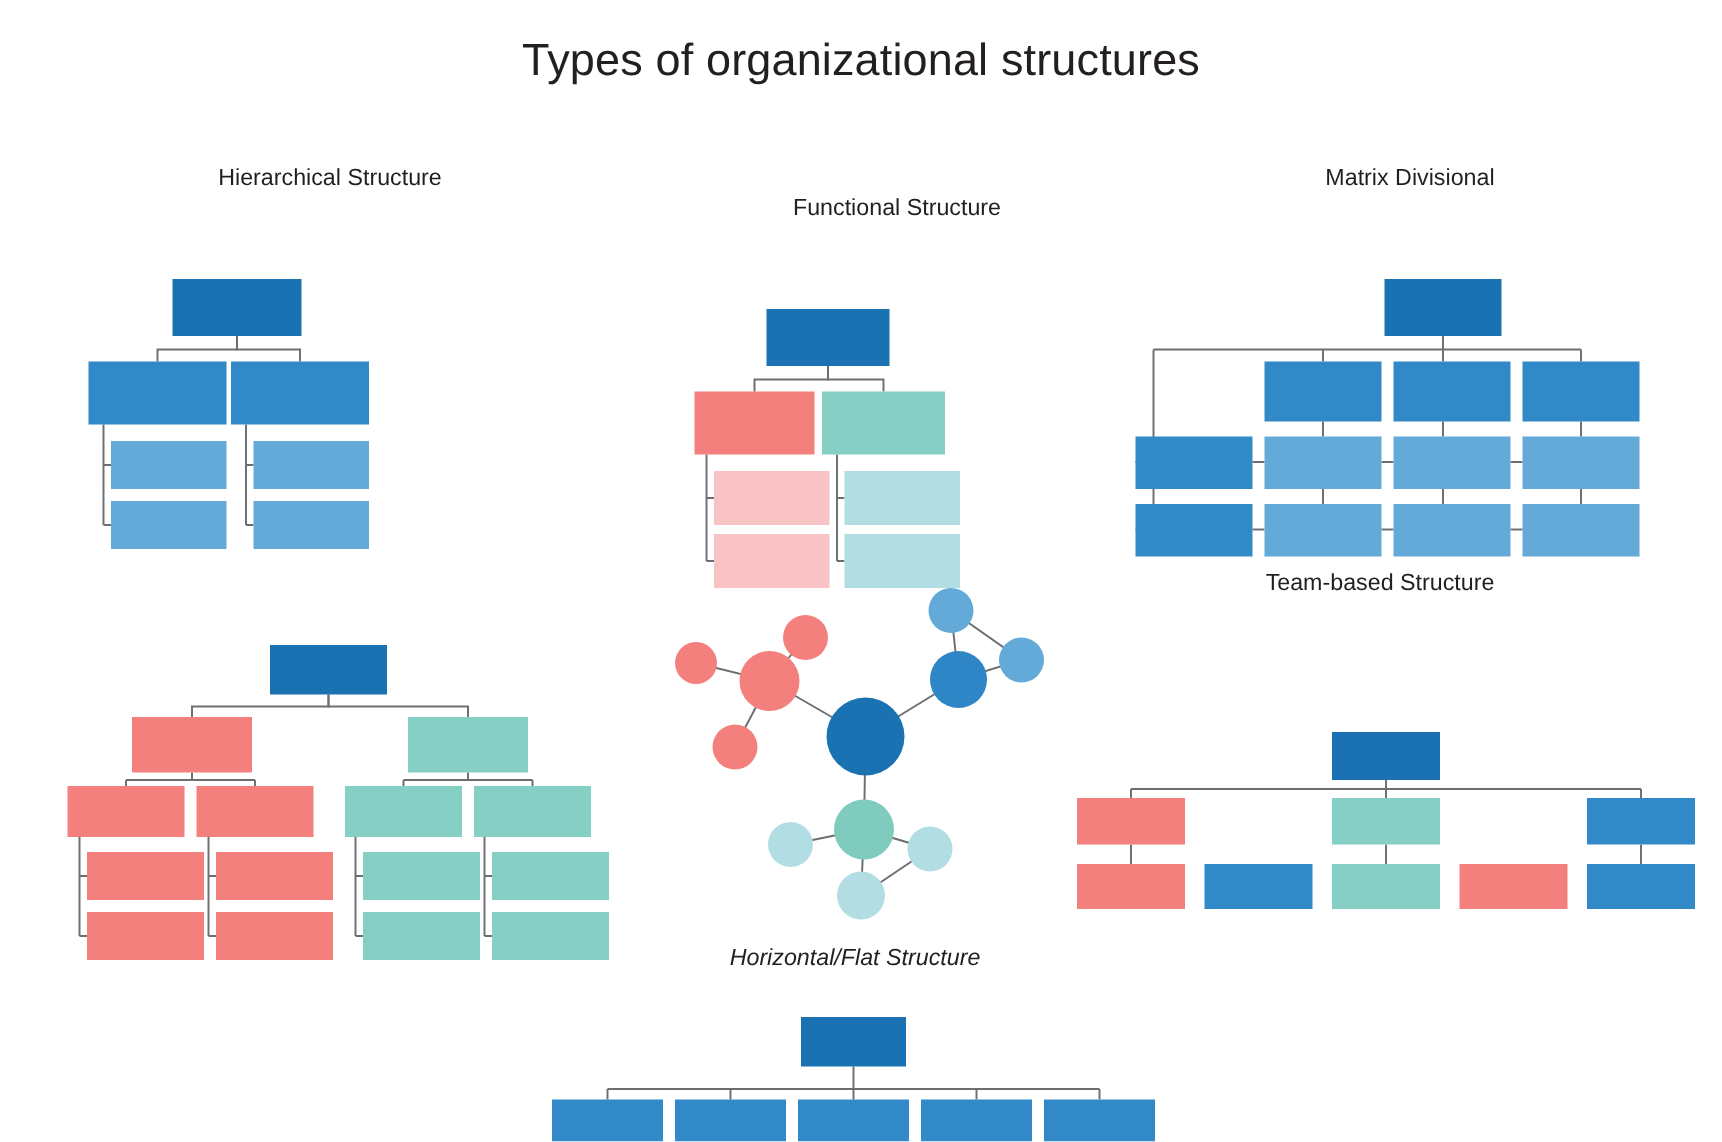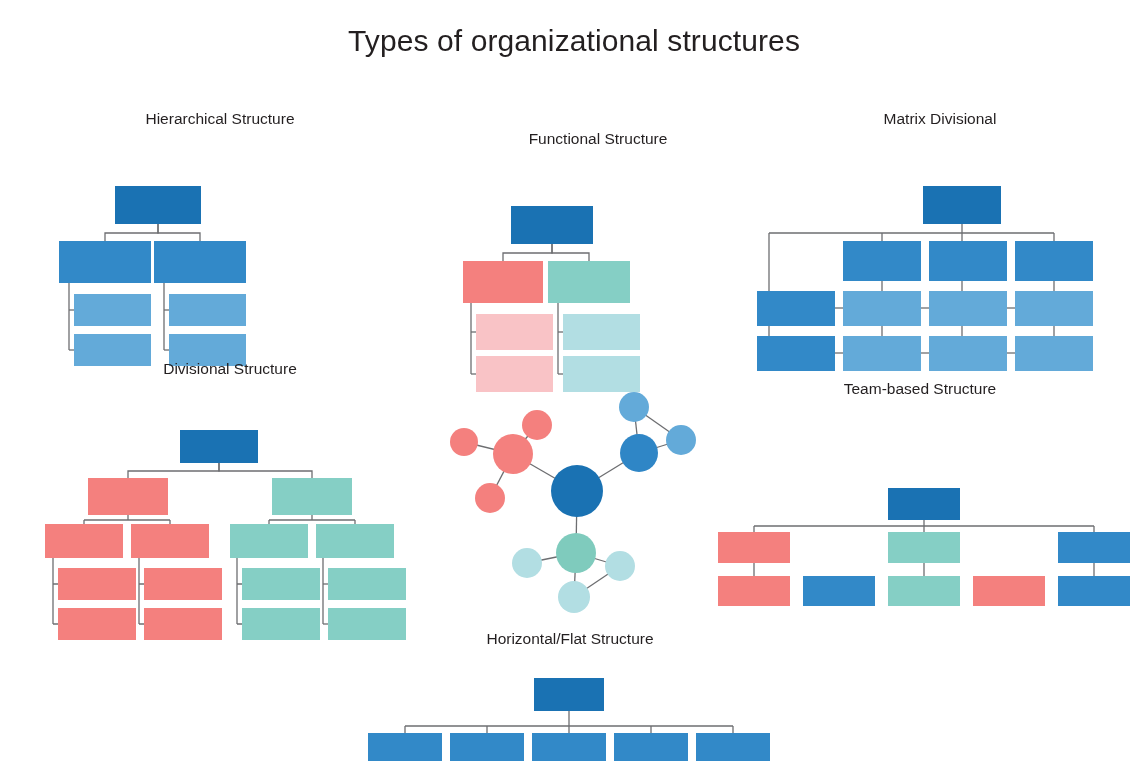--- a/index.html
+++ b/index.html
@@ -133,21 +133,20 @@
             <rect x="88" y="143" width="78" height="35" fill="#63aad9"></rect>
             <rect x="174" y="143" width="78" height="35" fill="#63aad9"></rect>
             <rect x="260" y="143" width="78" height="35" fill="#63aad9"></rect>
             <rect x="88" y="188" width="78" height="35" fill="#63aad9"></rect>
             <rect x="174" y="188" width="78" height="35" fill="#63aad9"></rect>
             <rect x="260" y="188" width="78" height="35" fill="#63aad9"></rect>
           </svg>
         </div>
       </div>
       <div class="panel" style="left: 30px; top: 360px; width: 400px; height: 255px;">
-        <div class="panel-title">Divisional Structure</div>
         <div class="panel-canvas" style="top: 34px; width: 400px; height: 225px;">
           <svg width="400" height="225" viewBox="0 0 400 225">
             <polyline points="189,69 189,77 98,77 98,84" fill="none" stroke="#6d6e71" stroke-width="1.3" stroke-linejoin="miter" stroke-linecap="butt"></polyline>
             <polyline points="189,69 189,77 282,77 282,84" fill="none" stroke="#6d6e71" stroke-width="1.3" stroke-linejoin="miter" stroke-linecap="butt"></polyline>
             <polyline points="98,121 98,126" fill="none" stroke="#6d6e71" stroke-width="1.3" stroke-linejoin="miter" stroke-linecap="butt"></polyline>
             <polyline points="54,126 140,126" fill="none" stroke="#6d6e71" stroke-width="1.3" stroke-linejoin="miter" stroke-linecap="butt"></polyline>
             <polyline points="54,126 54,130" fill="none" stroke="#6d6e71" stroke-width="1.3" stroke-linejoin="miter" stroke-linecap="butt"></polyline>
             <polyline points="140,126 140,130" fill="none" stroke="#6d6e71" stroke-width="1.3" stroke-linejoin="miter" stroke-linecap="butt"></polyline>
             <polyline points="282,121 282,126" fill="none" stroke="#6d6e71" stroke-width="1.3" stroke-linejoin="miter" stroke-linecap="butt"></polyline>
             <polyline points="239,126 325,126" fill="none" stroke="#6d6e71" stroke-width="1.3" stroke-linejoin="miter" stroke-linecap="butt"></polyline>
@@ -231,21 +230,21 @@
             <rect x="178" y="118" width="72" height="31" fill="#85cfc5"></rect>
             <rect x="348" y="118" width="72" height="31" fill="#3289c8"></rect>
             <rect x="8" y="162" width="72" height="30" fill="#f4807e"></rect>
             <rect x="93" y="162" width="72" height="30" fill="#3289c8"></rect>
             <rect x="178" y="162" width="72" height="30" fill="#85cfc5"></rect>
             <rect x="263" y="162" width="72" height="30" fill="#f4807e"></rect>
             <rect x="348" y="162" width="72" height="30" fill="#3289c8"></rect>
           </svg>
         </div>
       </div>
-      <div class="panel" style="left: 360px; top: 630px; width: 420px; height: 131px;">
+      <div class="panel" style="left: 360px; top: 630px; width: 420px; height: 131px; font-style: italic;">
         <div class="panel-title">Horizontal/Flat Structure</div>
         <div class="panel-canvas" style="top: 30px; width: 420px; height: 100px;">
           <svg width="420" height="100" viewBox="0 0 420 100">
             <polyline points="209,51 209,66" fill="none" stroke="#6d6e71" stroke-width="1.3" stroke-linejoin="miter" stroke-linecap="butt"></polyline>
             <polyline points="45,66 373,66" fill="none" stroke="#6d6e71" stroke-width="1.3" stroke-linejoin="miter" stroke-linecap="butt"></polyline>
             <polyline points="45,66 45,73" fill="none" stroke="#6d6e71" stroke-width="1.3" stroke-linejoin="miter" stroke-linecap="butt"></polyline>
             <polyline points="127,66 127,73" fill="none" stroke="#6d6e71" stroke-width="1.3" stroke-linejoin="miter" stroke-linecap="butt"></polyline>
             <polyline points="209,66 209,73" fill="none" stroke="#6d6e71" stroke-width="1.3" stroke-linejoin="miter" stroke-linecap="butt"></polyline>
             <polyline points="291,66 291,73" fill="none" stroke="#6d6e71" stroke-width="1.3" stroke-linejoin="miter" stroke-linecap="butt"></polyline>
             <polyline points="373,66 373,73" fill="none" stroke="#6d6e71" stroke-width="1.3" stroke-linejoin="miter" stroke-linecap="butt"></polyline>

